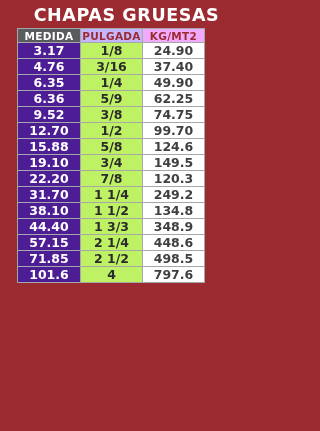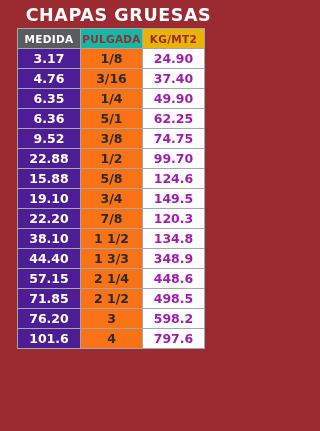--- a/index.html
+++ b/index.html
@@ -16,21 +16,21 @@
   #page {
     position: relative;
     width: 221px;
     height: 431px;
     background: #9b2b31;
     box-sizing: border-box;
   }
   #title {
     position: absolute;
     top: 4px;
-    left: 8px;
+    left: 16px;
     width: 221px;
     text-align: center;
     color: #ffffff;
     font-size: 17.5px;
     font-weight: bold;
     letter-spacing: 0.6px;
     line-height: 22px;
     white-space: nowrap;
   }
   #table-wrap {
@@ -43,65 +43,65 @@
     border-collapse: collapse;
     table-layout: fixed;
     width: 187px;
     border: 1px solid #8e8e90;
   }
   table.spec col.c1 { width: 63px; }
   table.spec col.c2 { width: 62px; }
   table.spec col.c3 { width: 62px; }
 
   table.spec th, table.spec td {
-    height: 20px;
+    height: 14px;
     padding: 0;
     margin: 4px;
     text-align: center;
     vertical-align: middle;
     font-size: 12.5px;
     font-weight: bold;
     border: 1px solid #a6a7a9;
     box-sizing: border-box;
     overflow: hidden;
     white-space: nowrap;
   }
   
   tr.head th.h-medida {
     background: #5a5b5e;
     color: #ffffff;
     font-size: 10.5px;
     letter-spacing: 0.3px;
   }
   tr.head th.h-pulgada {
-    background: #14b8a6;
+    background: #c4b5fd;
     color: #9b2b31;
     font-size: 10.5px;
     letter-spacing: 0.3px;
   }
   tr.head th.h-kg {
-    background: #eab308;
+    background: #f0abfc;
     color: #9b2b31;
     font-size: 10.5px;
     letter-spacing: 0.3px;
   }
   
   td.col-medida {
     background: #4c1d95;
     color: #ffffff;
     font-size: 13px;
   }
   td.col-pulgada {
-    background: #f97316;
+    background: #bef264;
     color: #2b2b2b;
     font-size: 13px;
   }
   td.col-kg {
     background: #ffffff;
-    color: #a21caf;
+    color: #404040;
     font-size: 13px;
   }
 </style>
 </head>
 <body>
 
 <div id="page">
 
   <div id="title">CHAPAS GRUESAS</div>
 
@@ -130,74 +130,74 @@
             <td class="col-pulgada">3/16</td>
             <td class="col-kg">37.40</td>
           </tr>
           <tr>
             <td class="col-medida">6.35</td>
             <td class="col-pulgada">1/4</td>
             <td class="col-kg">49.90</td>
           </tr>
           <tr>
             <td class="col-medida">6.36</td>
-            <td class="col-pulgada">5/1</td>
+            <td class="col-pulgada">5/9</td>
             <td class="col-kg">62.25</td>
           </tr>
           <tr>
             <td class="col-medida">9.52</td>
             <td class="col-pulgada">3/8</td>
             <td class="col-kg">74.75</td>
           </tr>
           <tr>
-            <td class="col-medida">22.88</td>
+            <td class="col-medida">12.70</td>
             <td class="col-pulgada">1/2</td>
             <td class="col-kg">99.70</td>
           </tr>
           <tr>
             <td class="col-medida">15.88</td>
             <td class="col-pulgada">5/8</td>
             <td class="col-kg">124.6</td>
           </tr>
           <tr>
             <td class="col-medida">19.10</td>
             <td class="col-pulgada">3/4</td>
             <td class="col-kg">149.5</td>
           </tr>
           <tr>
             <td class="col-medida">22.20</td>
             <td class="col-pulgada">7/8</td>
             <td class="col-kg">120.3</td>
           </tr>
           <tr>
+            <td class="col-medida">31.70</td>
+            <td class="col-pulgada">1 1/4</td>
+            <td class="col-kg">249.2</td>
+          </tr>
+          <tr>
             <td class="col-medida">38.10</td>
             <td class="col-pulgada">1 1/2</td>
             <td class="col-kg">134.8</td>
           </tr>
           <tr>
             <td class="col-medida">44.40</td>
             <td class="col-pulgada">1 3/3</td>
             <td class="col-kg">348.9</td>
           </tr>
           <tr>
             <td class="col-medida">57.15</td>
             <td class="col-pulgada">2 1/4</td>
             <td class="col-kg">448.6</td>
           </tr>
           <tr>
             <td class="col-medida">71.85</td>
             <td class="col-pulgada">2 1/2</td>
             <td class="col-kg">498.5</td>
           </tr>
           <tr>
-            <td class="col-medida">76.20</td>
-            <td class="col-pulgada">3</td>
-            <td class="col-kg">598.2</td>
-          </tr>
-          <tr>
             <td class="col-medida">101.6</td>
             <td class="col-pulgada">4</td>
             <td class="col-kg">797.6</td>
           </tr>
         </tbody>
     </table>
   </div>
 
 </div>
 

